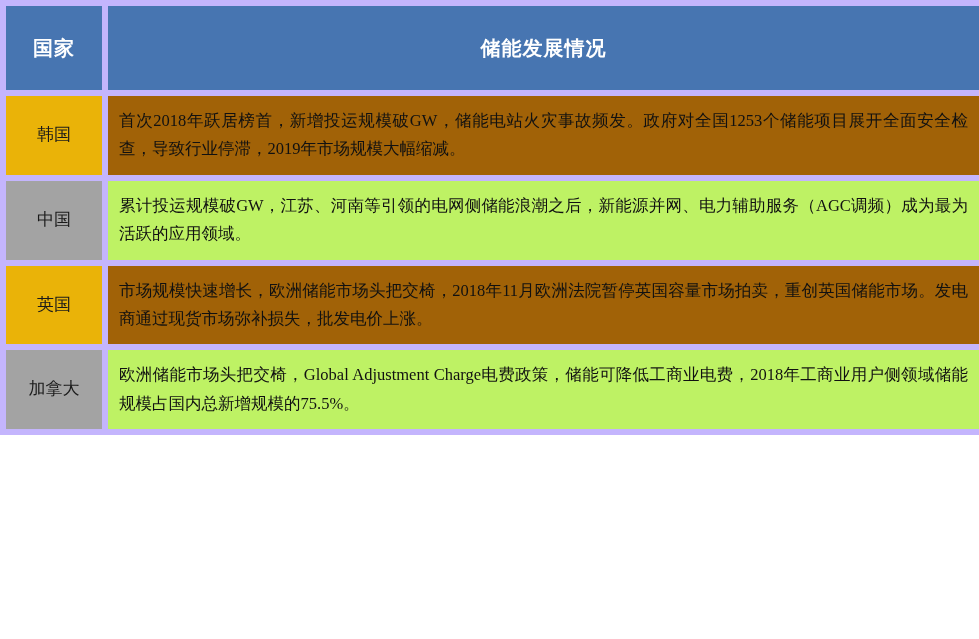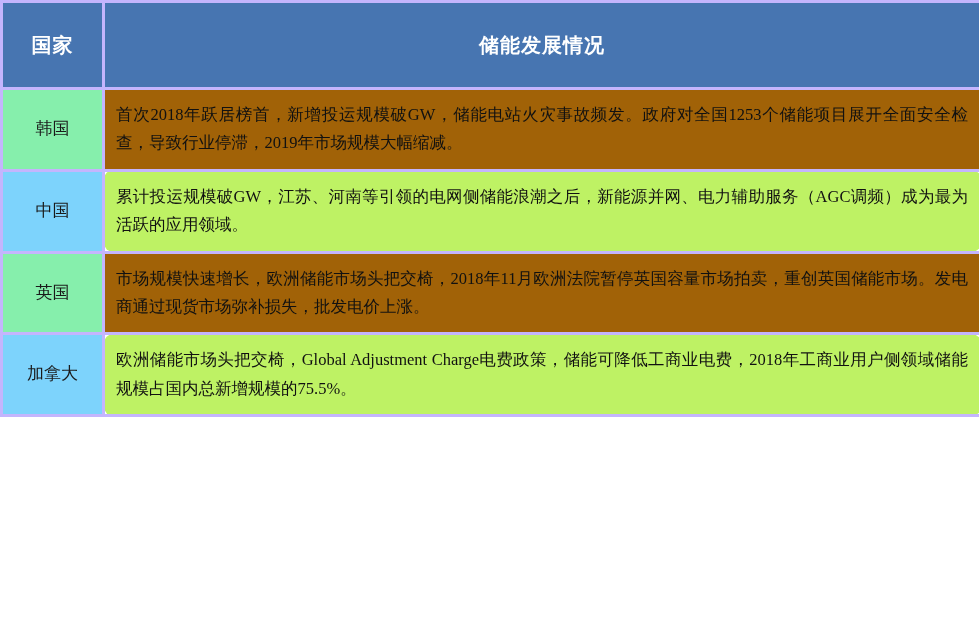--- a/index.html
+++ b/index.html
@@ -19,21 +19,21 @@
   }
   table.storage-table {
     border-collapse: collapse;
     width: 979px;
     table-layout: fixed;
   }
   table.storage-table col.col-country { width: 102px; }
   table.storage-table col.col-desc { width: 877px; }
 
   table.storage-table th, table.storage-table td {
-    border: 3px solid #c4b5fd;
+    border: 6px solid #c4b5fd;
     vertical-align: middle;
     padding: 11px;
   }
 
   th.header-cell {
     background: #4775b1;
     color: #ffffff;
     font-size: 20px;
     font-weight: bold;
     text-align: center;
@@ -52,23 +52,23 @@
   }
   td.desc-cell {
     font-size: 16.5px;
     color: #111111;
     line-height: 1.72;
     padding: 10px 14px 10px 14px;
     text-align: justify;
     text-justify: inter-ideograph;
     font-family: "Liberation Serif", "DejaVu Serif", serif;
   }
-  tr.row-a td.country-cell { background: #86efac; }
+  tr.row-a td.country-cell { background: #eab308; }
   tr.row-a td.desc-cell { background: #a16207; }
-  tr.row-b td.country-cell { background: #7dd3fc; }
+  tr.row-b td.country-cell { background: #a3a3a3; }
   tr.row-b td.desc-cell { background: #bef264; border-radius: 9px; }
 </style>
 </head>
 <body>
 
 <div class="table-wrap">
   <table class="storage-table">
     <colgroup>
       <col class="col-country">
       <col class="col-desc">

